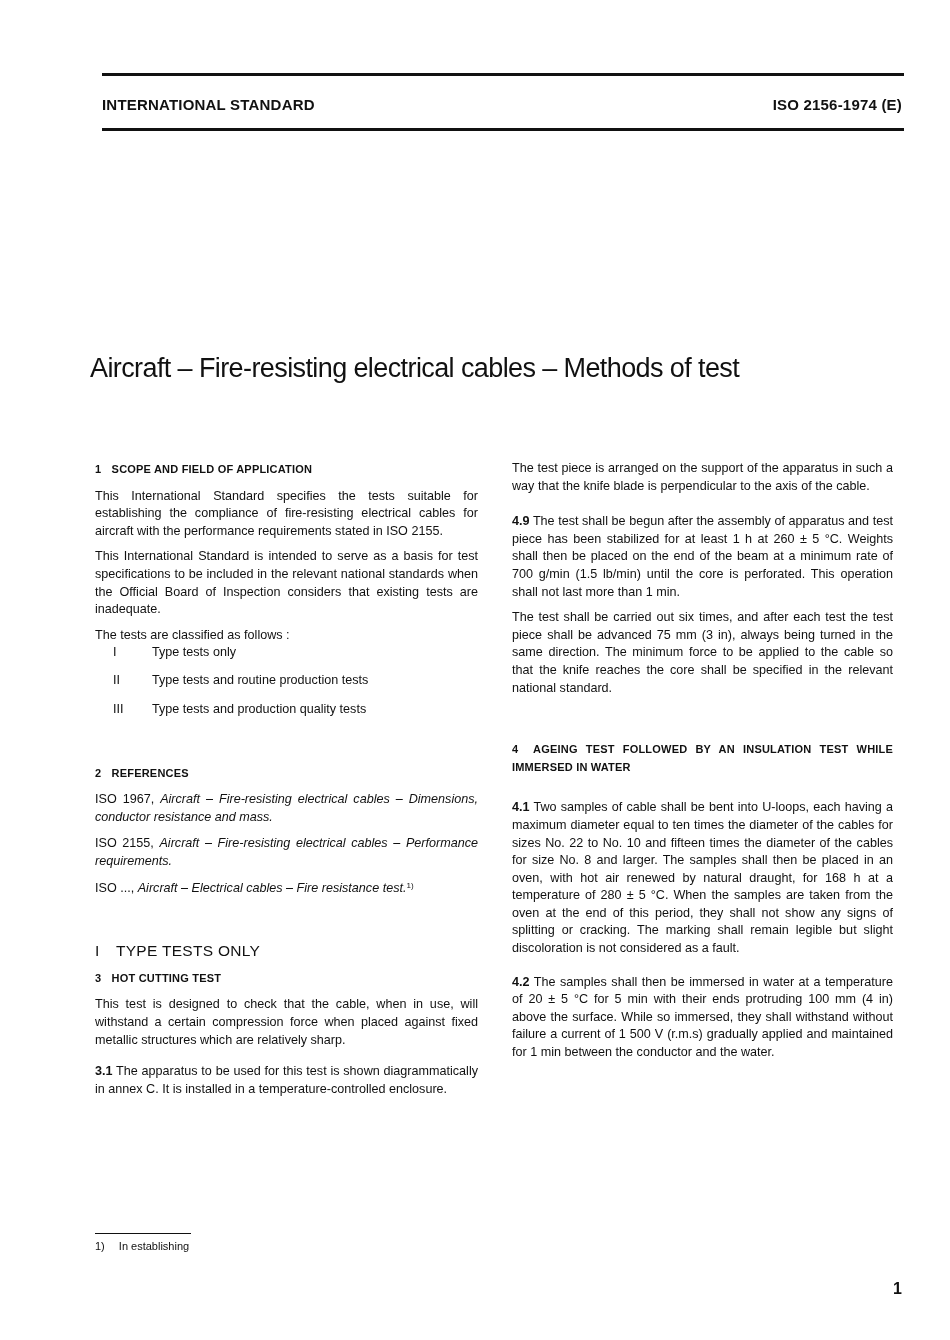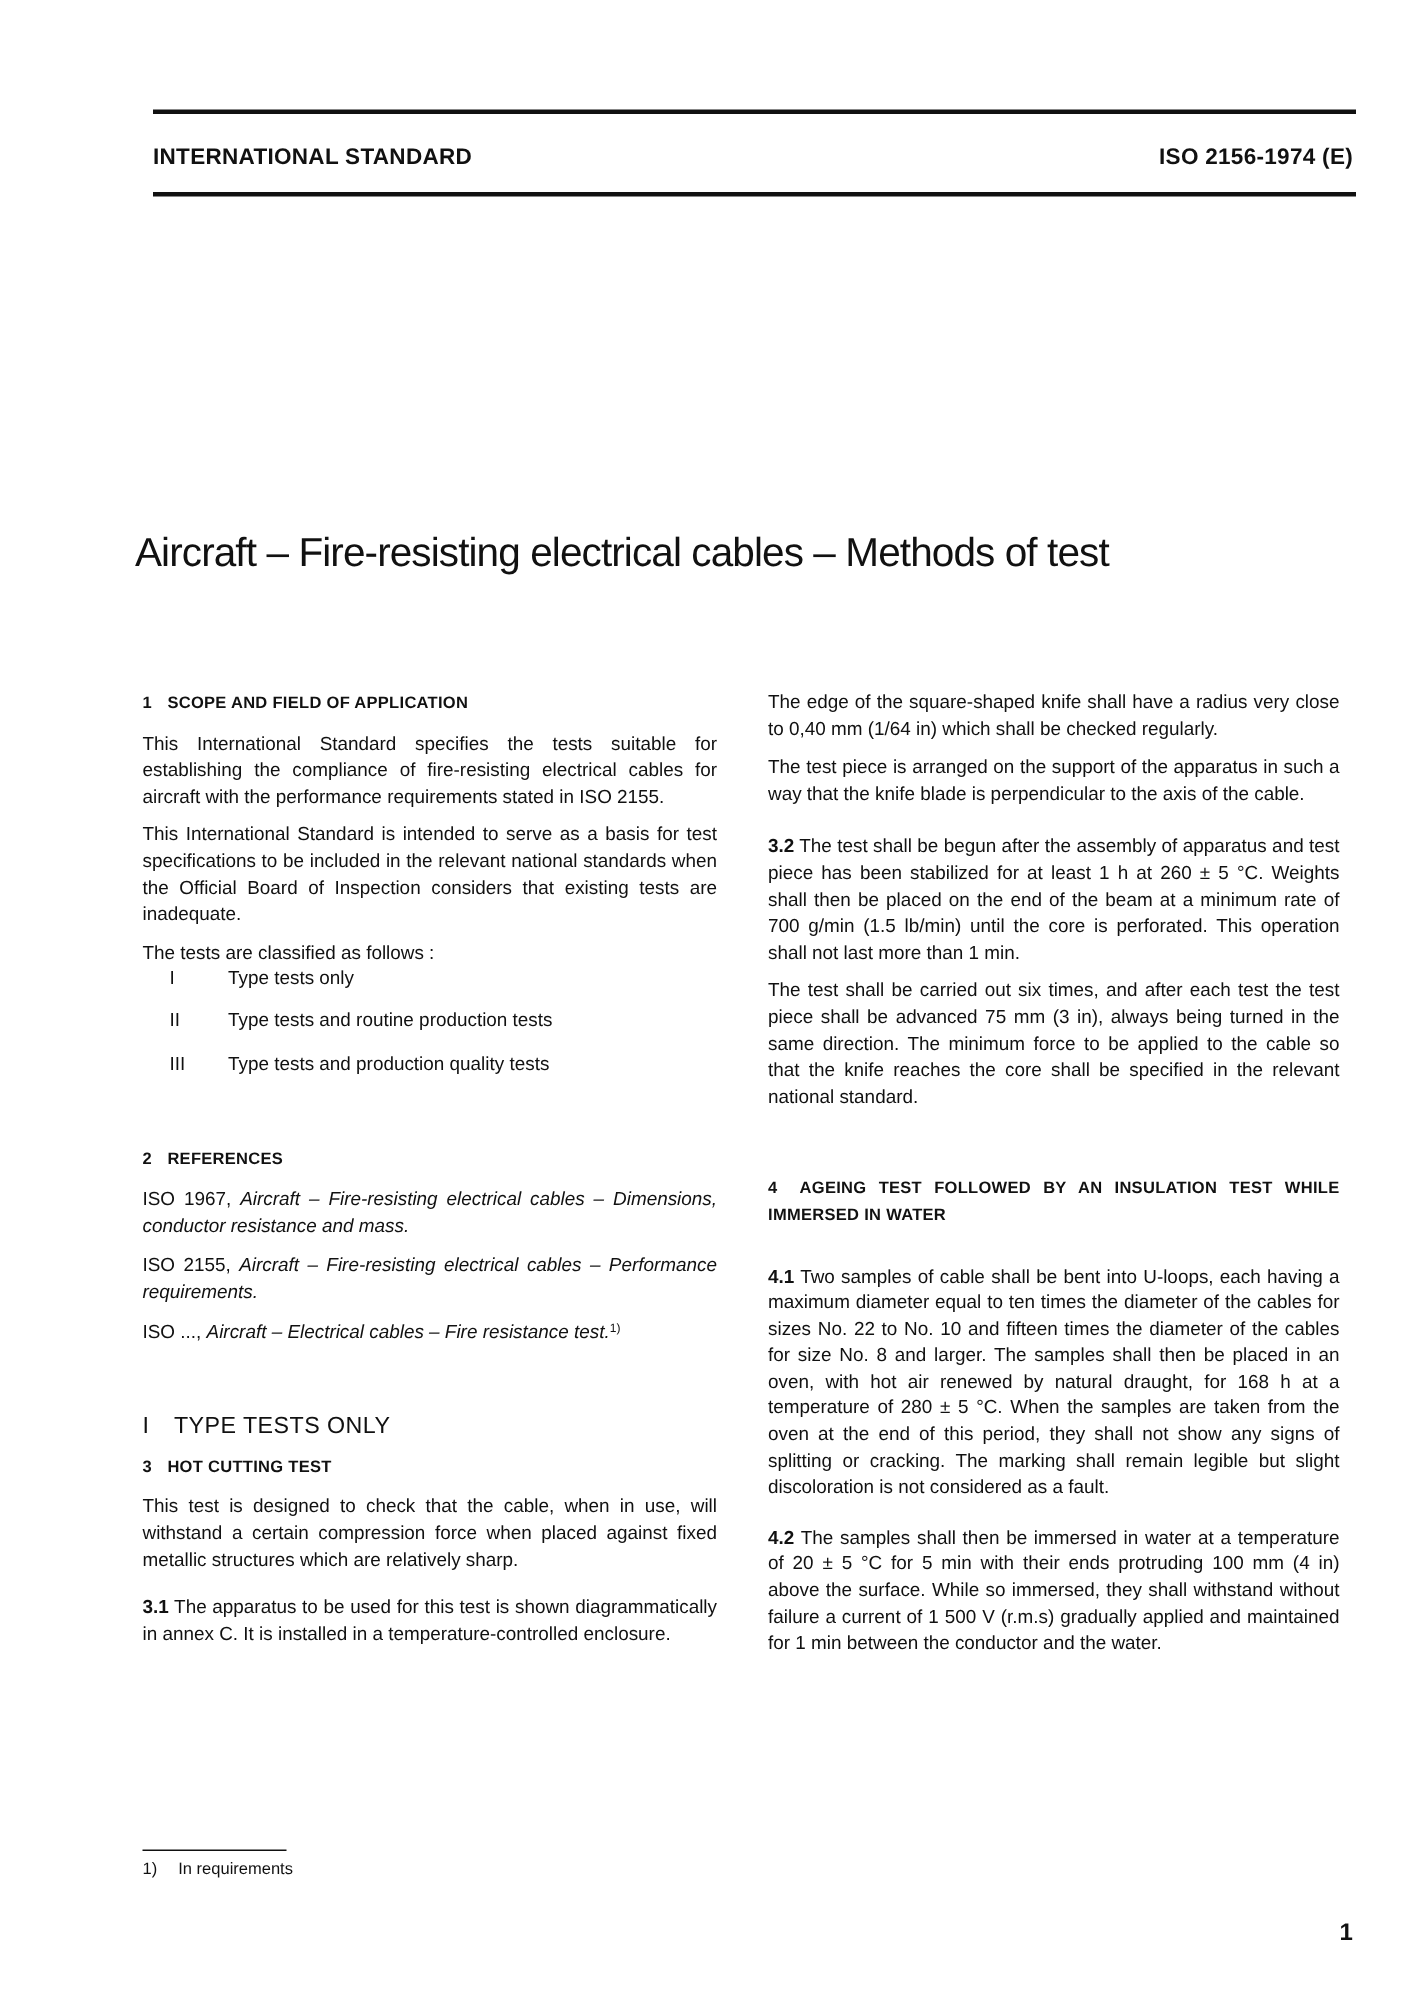--- a/index.html
+++ b/index.html
@@ -182,25 +182,24 @@
   </div>
   <p class="para">This test is designed to check that the cable, when in use, will withstand a certain compression force when placed against fixed metallic structures which are relatively sharp.</p>
   <div style="height:6px"></div>
   <p class="para">
     <b>3.1</b>
     <span>The apparatus to be used for this test is shown diagrammatically in annex C. It is installed in a temperature-controlled enclosure.</span>
   </p>
 </div>
 
 <div class="col col-right">
-  <p class="para">The edge of the square-shaped knife shall have a radius very close to 0,40 mm (1/64 in) which shall be checked regularly.</p>
   <p class="para">The test piece is arranged on the support of the apparatus in such a way that the knife blade is perpendicular to the axis of the cable.</p>
   <div style="height:10px"></div>
   <p class="para">
-    <b>3.2</b>
+    <b>4.9</b>
     <span>The test shall be begun after the assembly of apparatus and test piece has been stabilized for at least 1 h at 260 ± 5 °C. Weights shall then be placed on the end of the beam at a minimum rate of 700 g/min (1.5 lb/min) until the core is perforated. This operation shall not last more than 1 min.</span>
   </p>
   <p class="para">The test shall be carried out six times, and after each test the test piece shall be advanced 75 mm (3 in), always being turned in the same direction. The minimum force to be applied to the cable so that the knife reaches the core shall be specified in the relevant national standard.</p>
 
   <div style="height:36px"></div>
 
   <div class="sec-head" style="text-align:justify">
     <span class="num">4</span>
     <span>AGEING TEST FOLLOWED BY AN INSULATION TEST WHILE IMMERSED IN WATER</span>
   </div>
@@ -212,16 +211,16 @@
   <div style="height:8px"></div>
   <p class="para">
     <b>4.2</b>
     <span>The samples shall then be immersed in water at a temperature of 20 ± 5 °C for 5 min with their ends protruding 100 mm (4 in) above the surface. While so immersed, they shall withstand without failure a current of 1 500 V (r.m.s) gradually applied and maintained for 1 min between the conductor and the water.</span>
   </p>
 </div>
 
 <div class="footnote-rule"></div>
 <div class="footnote">
   <span class="fn-num">1)</span>
-  <span>In requirements</span>
+  <span>In establishing</span>
 </div>
 
 <div class="page-number">1</div>
 
 </body></html>

